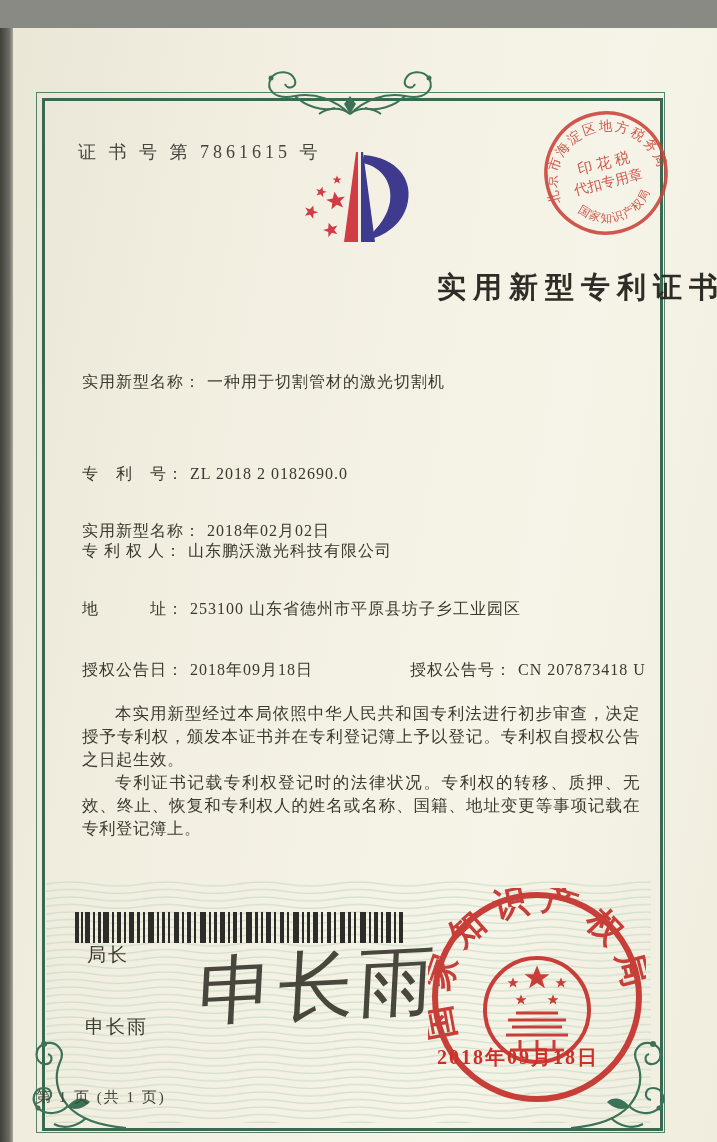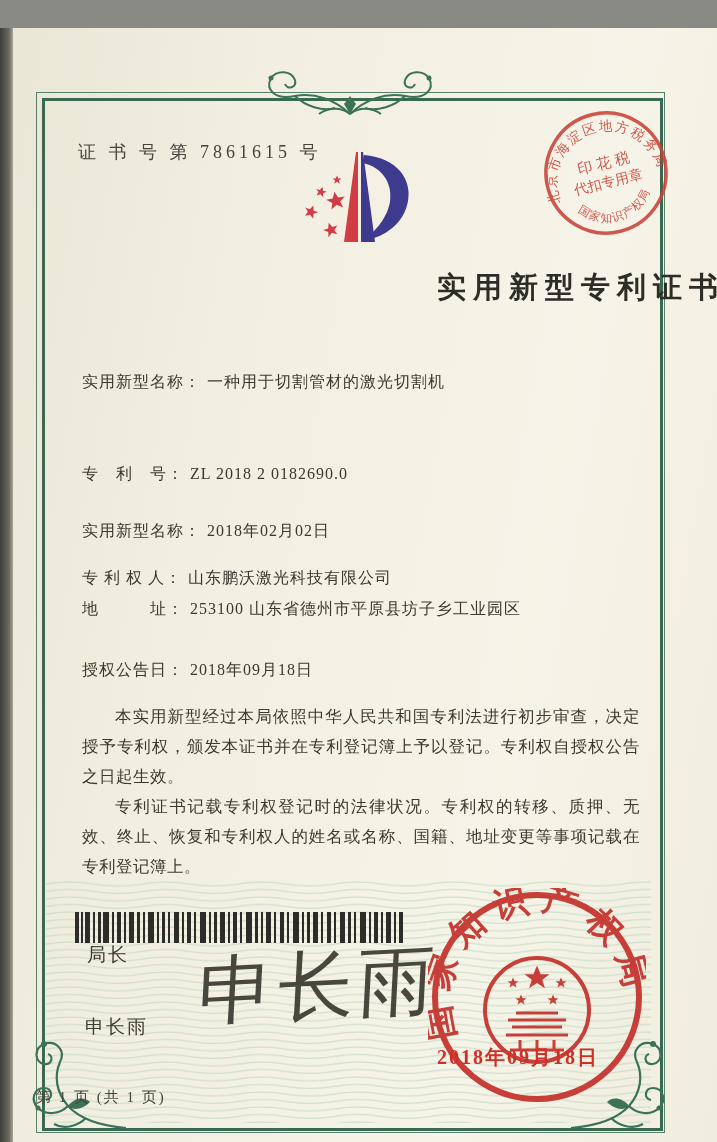--- a/index.html
+++ b/index.html
@@ -18,21 +18,21 @@
   .tax-stamp{position:absolute;left:541px;top:80px;width:130px;height:130px;transform:rotate(-14deg);opacity:.88;}
   .tax-stamp text{fill:#cb4238;font-family:"Liberation Sans",sans-serif;}
   .doc-title{position:absolute;left:0;top:240px;width:717px;text-align:right;
              font-size:29px;font-weight:700;letter-spacing:7px;color:#2e2c26;padding-left:8px;}
   
   .frow{position:absolute;left:82px;width:575px;font-size:16px;color:#3a382f;letter-spacing:1px;white-space:nowrap;}
   .frow .lab{color:#3a382f;}
   .frow .val{margin-left:6px;}
   .grant-no-group{position:absolute;left:328px;top:0;}
   
-  .body-text{position:absolute;left:82px;top:674px;width:558px;font-size:16.5px;line-height:30px;
+  .body-text{position:absolute;left:82px;top:674px;width:558px;font-size:16.5px;line-height:23px;
              color:#3c3a30;text-align:justify;letter-spacing:.5px;}
   .body-text p{margin:0;text-indent:2em;}
   
   .barcode{position:absolute;left:75px;top:884px;width:332px;height:31px;}
   .sig-title{position:absolute;left:87px;top:914px;font-size:19px;color:#3c3a30;letter-spacing:2px;}
   .sig-name{position:absolute;left:85px;top:986px;font-size:19px;color:#3c3a30;letter-spacing:2px;}
   .autograph{position:absolute;left:198px;top:908px;font-size:76px;color:#3b3930;
              transform:rotate(-3deg) skewX(-6deg);letter-spacing:4px;font-weight:500;opacity:.92;}
   .seal{position:absolute;left:428px;top:860px;width:218px;height:218px;opacity:.94;}
   .seal text{fill:#c5342e;font-weight:bold;}
@@ -137,28 +137,31 @@
 
   <div class="frow" style="top:344px">
     <span class="lab">实用新型名称：</span><span class="val">一种用于切割管材的激光切割机</span>
   </div>
   <div class="frow" style="top:436px">
     <span class="lab">专　利　号：</span><span class="val">ZL 2018 2 0182690.0</span>
   </div>
   <div class="frow" style="top:493px">
     <span class="lab">实用新型名称：</span><span class="val">2018年02月02日</span>
   </div>
-  <div class="frow" style="top:540px">
+  <div class="frow" style="top:513px">
     <span class="lab">专 利 权 人：</span><span class="val">山东鹏沃激光科技有限公司</span>
   </div>
   <div class="frow" style="top:571px">
     <span class="lab">地　　　址：</span><span class="val">253100 山东省德州市平原县坊子乡工业园区</span>
   </div>
   <div class="frow" style="top:632px">
     <span class="lab">授权公告日：</span><span class="val">2018年09月18日</span>
+    <span class="grant-no-group">
+      <span class="lab">授权公告号：</span><span class="val">CN 207873418 U</span>
+    </span>
   </div>
 
   <div class="body-text">
     <p>本实用新型经过本局依照中华人民共和国专利法进行初步审查，决定授予专利权，颁发本证书并在专利登记簿上予以登记。专利权自授权公告之日起生效。</p>
     <p>专利证书记载专利权登记时的法律状况。专利权的转移、质押、无效、终止、恢复和专利权人的姓名或名称、国籍、地址变更等事项记载在专利登记簿上。</p>
   </div>
 
   <svg class="barcode" viewBox="0 0 332 31" preserveAspectRatio="none">
     <g fill="#2d2c28">
       <rect x="0" width="4" height="31"></rect>

